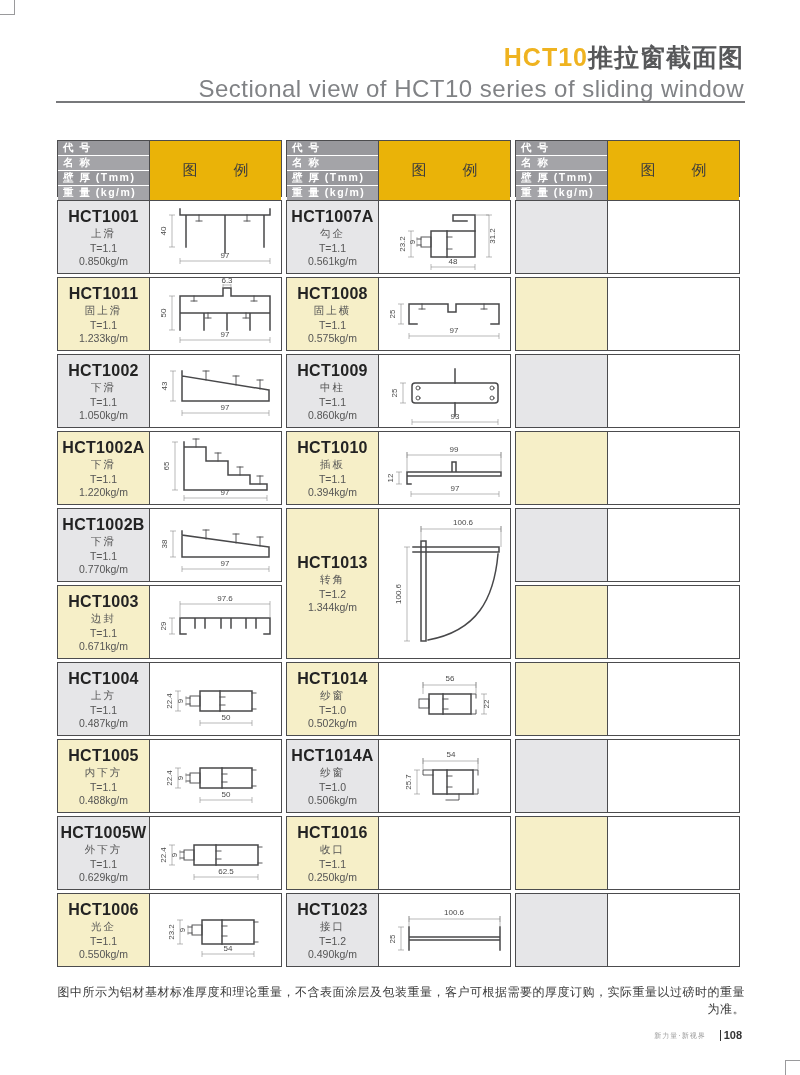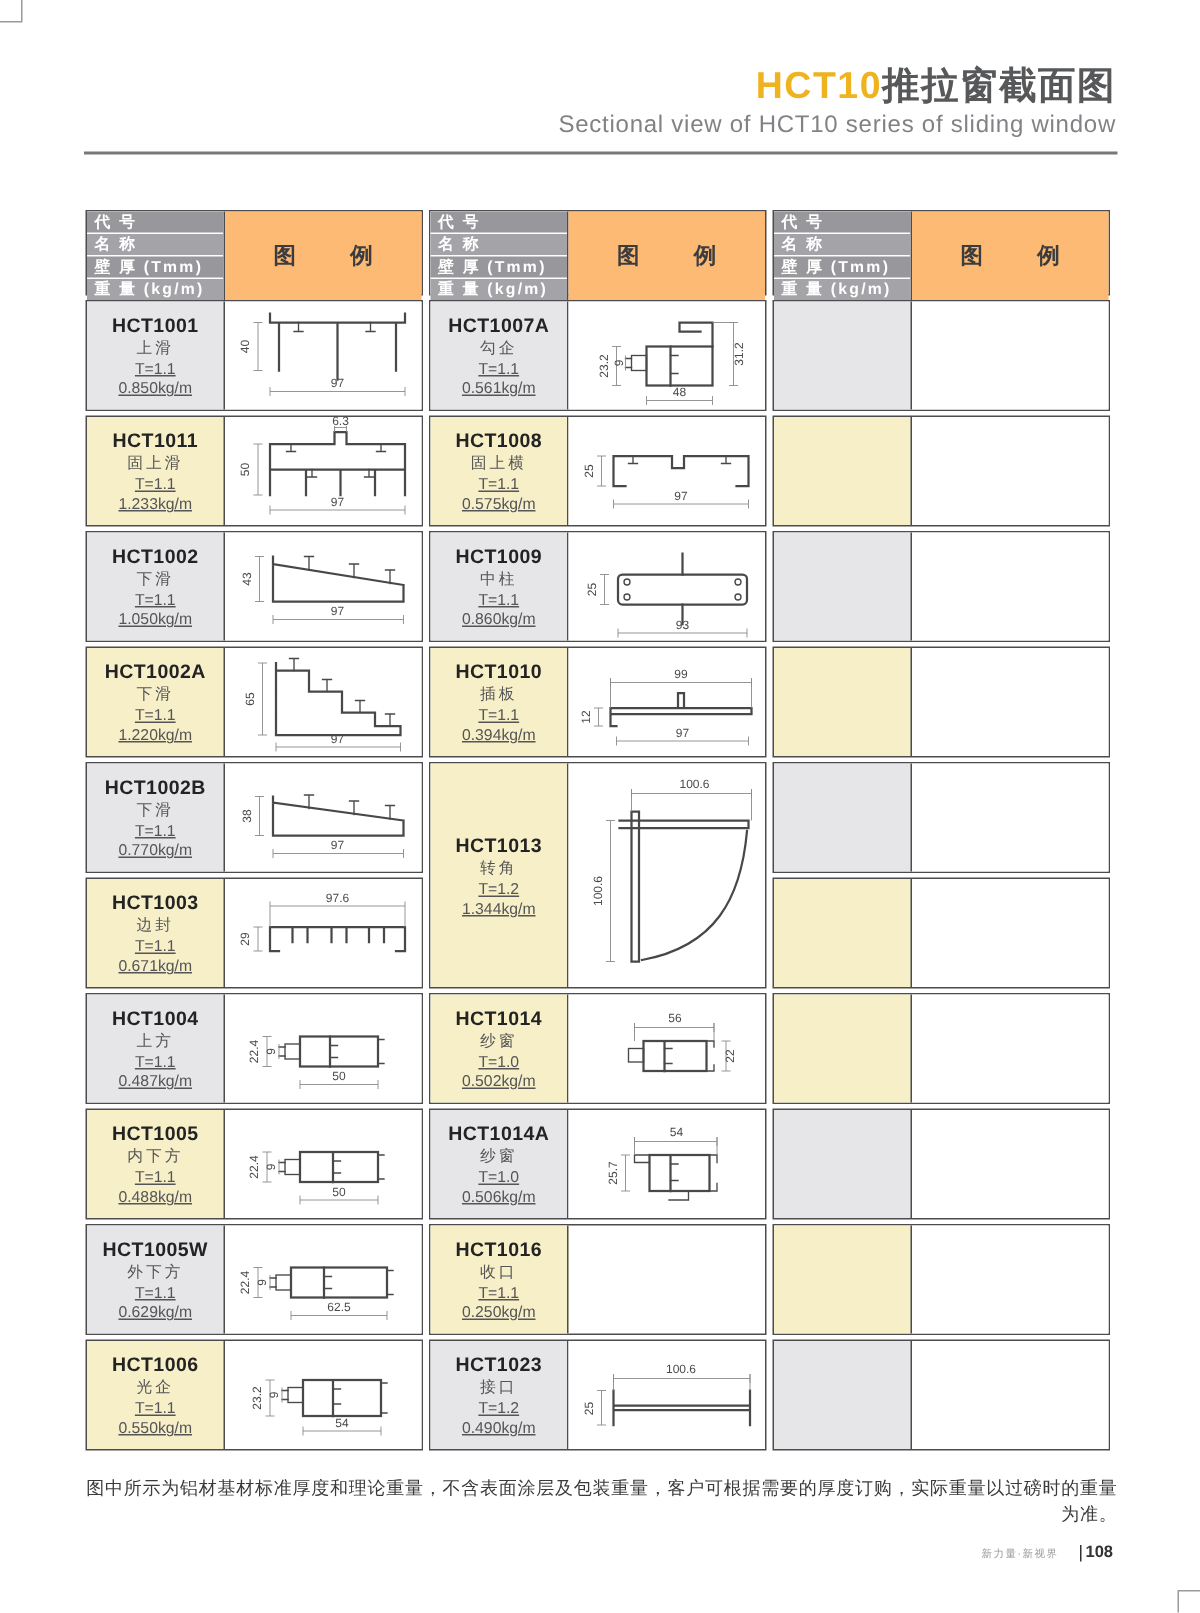--- a/index.html
+++ b/index.html
@@ -7,40 +7,40 @@
     width:800px;height:1075px;position:relative;background:#ffffff;
     font-family:"Liberation Sans","DejaVu Sans",sans-serif;overflow:hidden;
   }
   .corner{position:absolute;width:15px;height:15px;border:1px solid #9a9a9c;background:#fff;}
   #corner-tl{top:-2px;left:-2px;}
   #corner-br{bottom:-2px;right:-2px;}
 
   .titlebox{position:absolute;top:44px;right:56px;text-align:right;}
   .title{font-size:25px;font-weight:bold;color:#57585a;letter-spacing:1px;line-height:1.1;}
   .title .accent{color:#efb320;text-align:center;}
-  .subtitle{font-size:16px;color:#808285;margin-top:3px;letter-spacing:0.5px;}
+  .subtitle{font-size:24px;color:#808285;margin-top:3px;letter-spacing:0.5px;}
   .rule{position:absolute;top:101px;left:56px;width:689px;height:2px;background:#77787b;}
 
   .table{position:absolute;top:140px;left:57px;display:flex;gap:4px;}
   .colgroup{width:225px;display:flex;flex-direction:column;gap:3px;}
 
   .hdr{height:57px;border:1px solid #4c4c4e;display:grid;grid-template-columns:92px 1fr;box-sizing:border-box;}
   .hdr-left{border-right:1px solid #4c4c4e;display:grid;grid-template-rows:1fr 1fr 1fr 1fr;gap:1px;background:#fff;}
   .hdr-left div{background:#98989c;color:#fff;font-weight:bold;font-size:10.5px;display:flex;align-items:center;padding-left:5px;letter-spacing:1.5px;white-space:nowrap;}
   .hdr-left div:nth-child(even){background:#a4a4a8;}
-  .hdr-legend{background:#fdba74;display:flex;align-items:center;justify-content:center;font-size:15px;font-weight:bold;color:#3c3c3e;letter-spacing:16px;text-indent:16px;text-align:center;}
+  .hdr-legend{background:#eab308;display:flex;align-items:center;justify-content:center;font-size:15px;font-weight:normal;color:#3c3c3e;letter-spacing:16px;text-indent:16px;text-align:center;}
 
   .row{height:74px;border:1px solid #4c4c4e;display:grid;grid-template-columns:92px 1fr;box-sizing:border-box;}
   .row.tall{height:151px;}
   .info{border-right:1px solid #4c4c4e;display:flex;flex-direction:column;justify-content:center;align-items:center;text-align:center;gap:1px;}
   .info.gray{background:#e6e6e8;}
   .info.cream{background:#f6efc8;}
-  .code{font-size:13px;font-weight:bold;color:#232323;letter-spacing:0.3px;}
+  .code{font-size:16px;font-weight:bold;color:#232323;letter-spacing:0.3px;}
   .cname{font-size:10.5px;color:#555;letter-spacing:2px;}
-  .tt,.wt{font-size:10.5px;color:#555;text-decoration:underline;}
+  .tt,.wt{font-size:10.5px;color:#555;}
   .diagram{background:#fff;display:flex;align-items:center;justify-content:center;}
   .diagram svg{display:block;}
   svg text{font-size:8px;fill:#4a4a4a;}
   .pf{stroke:#48484a;stroke-width:1.5;fill:none;stroke-linecap:square;}
   .pf2{stroke:#48484a;stroke-width:0.9;fill:none;stroke-linecap:square;}
   .dl{stroke:#8a8a8a;stroke-width:0.6;fill:none;}
 
   .note{position:absolute;top:984px;left:57px;width:688px;text-align:right;font-size:12px;color:#3a3a3a;letter-spacing:0.5px;}
   .footer{position:absolute;top:1030px;right:58px;display:flex;align-items:center;gap:11px;}
   .footer .brand{font-size:7px;color:#9a9a9a;letter-spacing:1px;margin-right:3px;}

